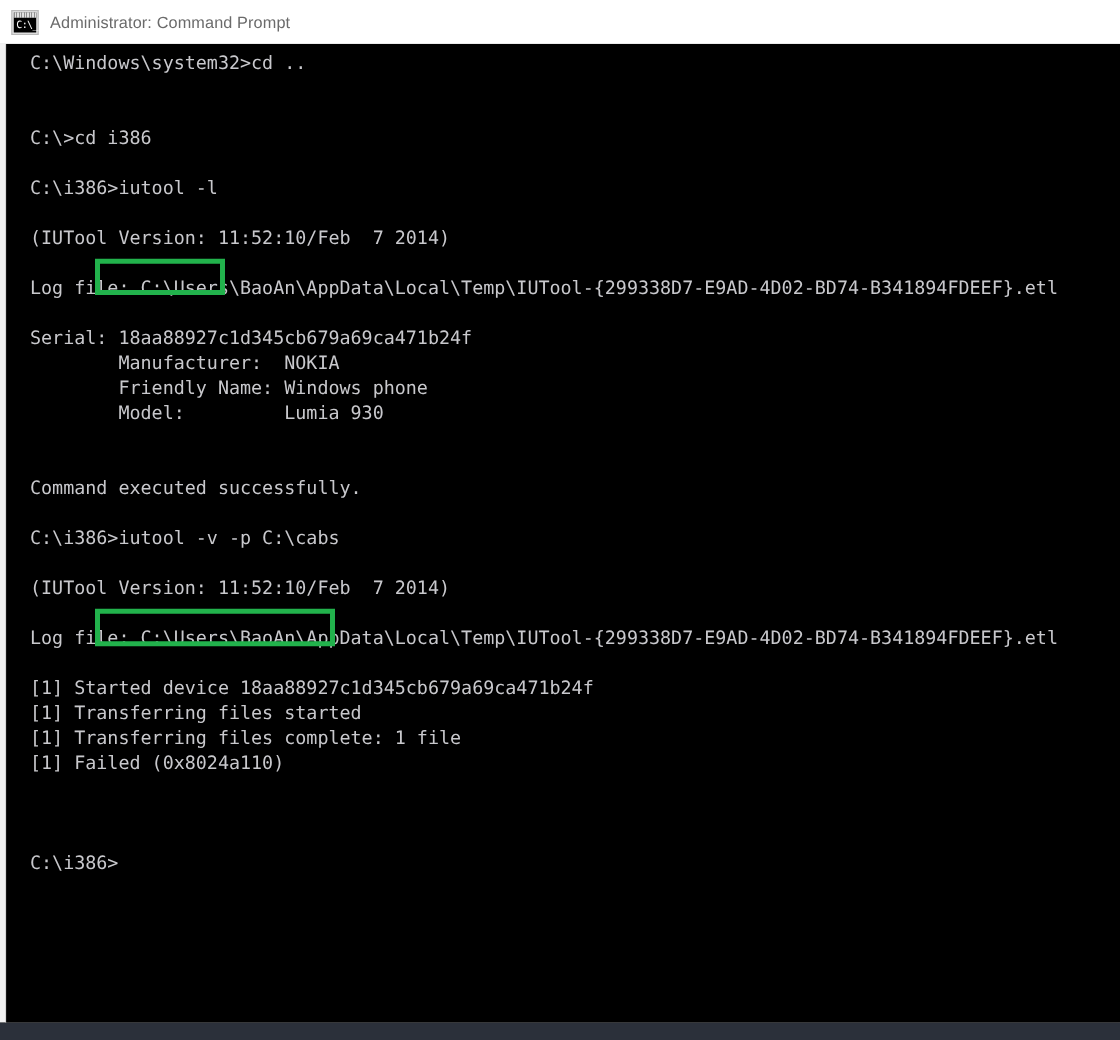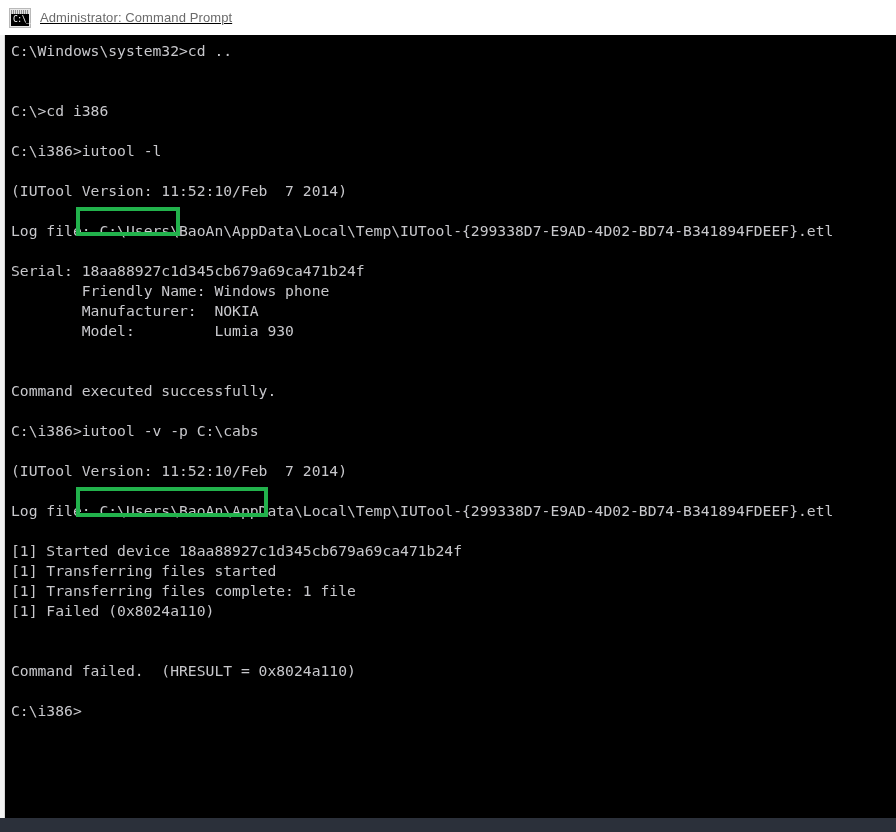--- a/index.html
+++ b/index.html
@@ -29,21 +29,20 @@
   #titlebar {
     height: 35px;
     min-height: 35px;
     background: #ffffff;
     display: flex;
     align-items: center;
     padding-left: 9px;
     box-sizing: border-box;
     position: relative;
     z-index: 5;
-    text-decoration: underline;
   }
 
   #app-icon {
     width: 22px;
     height: 20px;
     position: relative;
     flex: 0 0 auto;
     margin-right: 9px;
     background: #e9e9e9;
     border: 1px solid #b9b9b9;
@@ -114,21 +113,21 @@
     overflow: hidden;
   }
 
   .line {
     font-family: "DejaVu Sans Mono", monospace;
     font-size: 14.7px;
     line-height: 20px;
     color: #c8c8cc;
     white-space: pre;
     letter-spacing: 0px;
-    padding-left: 5px;
+    padding-left: 18px;
     height: 20px;
   }
   .line.blank {
     color: transparent;
   }
   .hl-box {
     position: absolute;
     border: 4px solid #22b24c;
     box-sizing: border-box;
     pointer-events: none;
@@ -179,40 +178,39 @@
           <div class="line blank"> </div>
           <div class="line">C:\&gt;cd i386</div>
           <div class="line blank"> </div>
           <div class="line">C:\i386&gt;iutool -l</div>
           <div class="line blank"> </div>
           <div class="line">(IUTool Version: 11:52:10/Feb  7 2014)</div>
           <div class="line blank"> </div>
           <div class="line">Log file: C:\Users\BaoAn\AppData\Local\Temp\IUTool-{299338D7-E9AD-4D02-BD74-B341894FDEEF}.etl</div>
           <div class="line blank"> </div>
           <div class="line">Serial: 18aa88927c1d345cb679a69ca471b24f</div>
+          <div class="line">        Manufacturer:  NOKIA</div>
           <div class="line">        Friendly Name: Windows phone</div>
-          <div class="line">        Manufacturer:  NOKIA</div>
           <div class="line">        Model:         Lumia 930</div>
           <div class="line blank"> </div>
           <div class="line blank"> </div>
           <div class="line">Command executed successfully.</div>
           <div class="line blank"> </div>
           <div class="line">C:\i386&gt;iutool -v -p C:\cabs</div>
           <div class="line blank"> </div>
           <div class="line">(IUTool Version: 11:52:10/Feb  7 2014)</div>
           <div class="line blank"> </div>
           <div class="line">Log file: C:\Users\BaoAn\AppData\Local\Temp\IUTool-{299338D7-E9AD-4D02-BD74-B341894FDEEF}.etl</div>
           <div class="line blank"> </div>
           <div class="line">[1] Started device 18aa88927c1d345cb679a69ca471b24f</div>
           <div class="line">[1] Transferring files started</div>
           <div class="line">[1] Transferring files complete: 1 file</div>
           <div class="line">[1] Failed (0x8024a110)</div>
           <div class="line blank"> </div>
           <div class="line blank"> </div>
-          <div class="line">Command failed.  (HRESULT = 0x8024a110)</div>
           <div class="line blank"> </div>
           <div class="line">C:\i386&gt;</div>
         </div>
 
       <div class="hl-box" id="hl-1" style="border-color: rgb(34, 178, 76);"></div>
       <div class="hl-box" id="hl-2" style="border-color: rgb(34, 178, 76);"></div>
     </div>
   </div>
 
   <div id="bottombar"></div>

